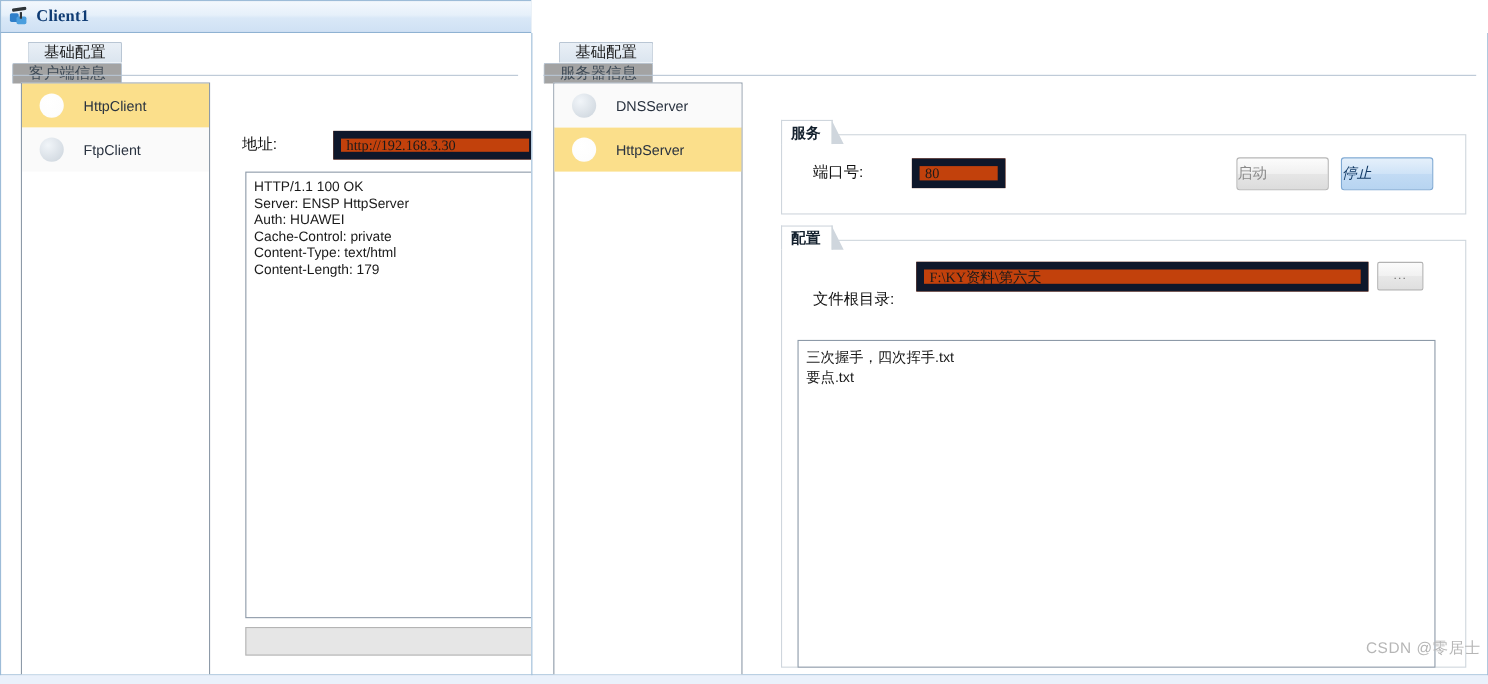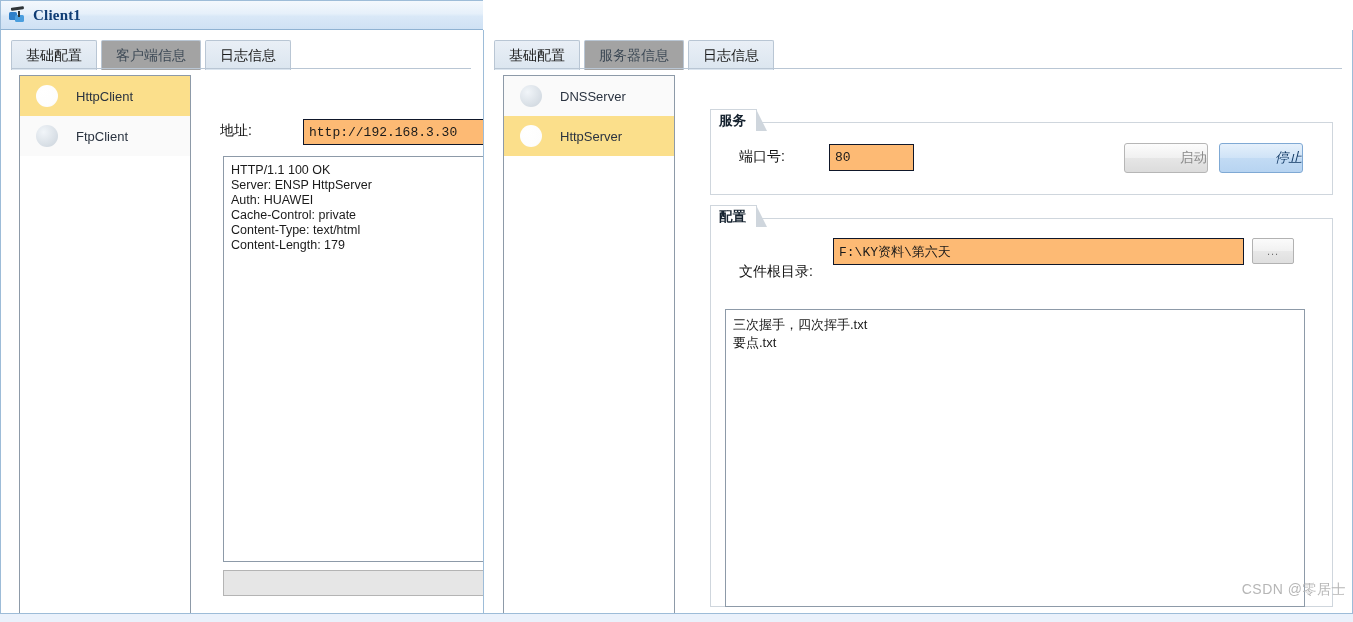--- a/index.html
+++ b/index.html
@@ -34,21 +34,21 @@
   .glyph-min{width:13px;height:3px;background:#2b4c70;margin-top:7px;}
   .glyph-max{width:15px;height:12px;border:2px solid #2b4c70;border-top-width:5px;box-sizing:border-box;}
 
   .winbody{
     position:absolute;left:0;right:0;top:30px;bottom:0;
     background:#ffffff;border:1px solid #9dbcd8;border-top:none;box-sizing:border-box;
     overflow:hidden;
   }
 
   
-  .tabstrip{position:absolute;left:10px;top:8px;display:flex;align-items:flex-end;height:32px;}
+  .tabstrip{position:absolute;left:10px;top:8px;display:flex;align-items:flex-end;height:32px;flex-direction:column;}
   .tab{
     height:30px;min-width:86px;padding:0 14px;
     display:flex;align-items:center;justify-content:center;
     font-size:14px;color:#1b1b1b;box-sizing:border-box;
     border:1px solid #b9c6d4;border-bottom:none;margin-right:4px;
     border-radius:2px 2px 0 0;
   }
   .tab.inactive{background:linear-gradient(to bottom,#e9eff6,#dbe5ef);}
   .tab.active{background:#a3a3a3;color:#3e4a56;}
   .tabline{position:absolute;left:10px;top:38px;height:1px;background:#b9c6d4;}
@@ -65,23 +65,23 @@
   .node.sel{background:#fbdf8b;}
   .bulb{
     width:22px;height:22px;border-radius:50%;margin-left:16px;margin-right:18px;flex:0 0 auto;
     background:radial-gradient(circle at 35% 32%,#f1f5f9,#d6dde4 70%,#c8d1da);
   }
   .node.sel .bulb{background:radial-gradient(circle at 35% 32%,#ffffff,#fdfdfd 70%,#f4f4f4);}
 
   
   .lbl{font-size:14px;color:#111;}
   .field{
-    background:#fdba74;border:1px solid #0f172a;box-sizing:border-box;
+    background:#c2410c;border:7px solid #0f172a;box-sizing:border-box;
     font-size:13px;color:#1a1a1a;display:flex;align-items:center;padding:0 5px;
-    font-family:Liberation Mono, monospace;
+    font-family:Liberation Serif, serif;
   }
   .textarea{
     background:#fff;border:1px solid #8d9aa8;box-sizing:border-box;
     font-size:12.5px;color:#1a1a1a;line-height:15px;padding:6px 7px;
     white-space:pre;overflow:hidden;
   }
   .graybar{background:#e6e6e6;border:1px solid #b4b4b4;box-sizing:border-box;}
 
   
   .group{position:absolute;border:1px solid #cfd6dd;box-sizing:border-box;background:#fff;}
@@ -90,21 +90,21 @@
     display:flex;align-items:center;
     background:#fff;border:1px solid #cfd6dd;border-bottom:none;
     font-size:13.5px;font-weight:bold;color:#14212e;box-sizing:border-box;
   }
   .group-tab:after{
     content:"";position:absolute;right:-11px;bottom:0;width:0;height:0;
     border-left:11px solid #cfd6dd;border-top:22px solid transparent;
   }
 
   .btn{
-    height:30px;display:flex;align-items:center;justify-content:flex-end;
+    height:30px;display:flex;align-items:center;justify-content:flex-start;
     font-size:13.5px;box-sizing:border-box;border-radius:3px;
   }
   .btn-dis{
     background:linear-gradient(to bottom,#fcfcfc,#f0f0f0 50%,#e6e6e6 51%,#dcdcdc);
     border:1px solid #b6b6b6;color:#8a8a8a;
   }
   .btn-pri{
     background:linear-gradient(to bottom,#e5f0fb,#cfe3f7 50%,#c2dbf4 51%,#b7d4f1);
     border:1px solid #7fa9d4;color:#123a66;font-style:italic;
   }

